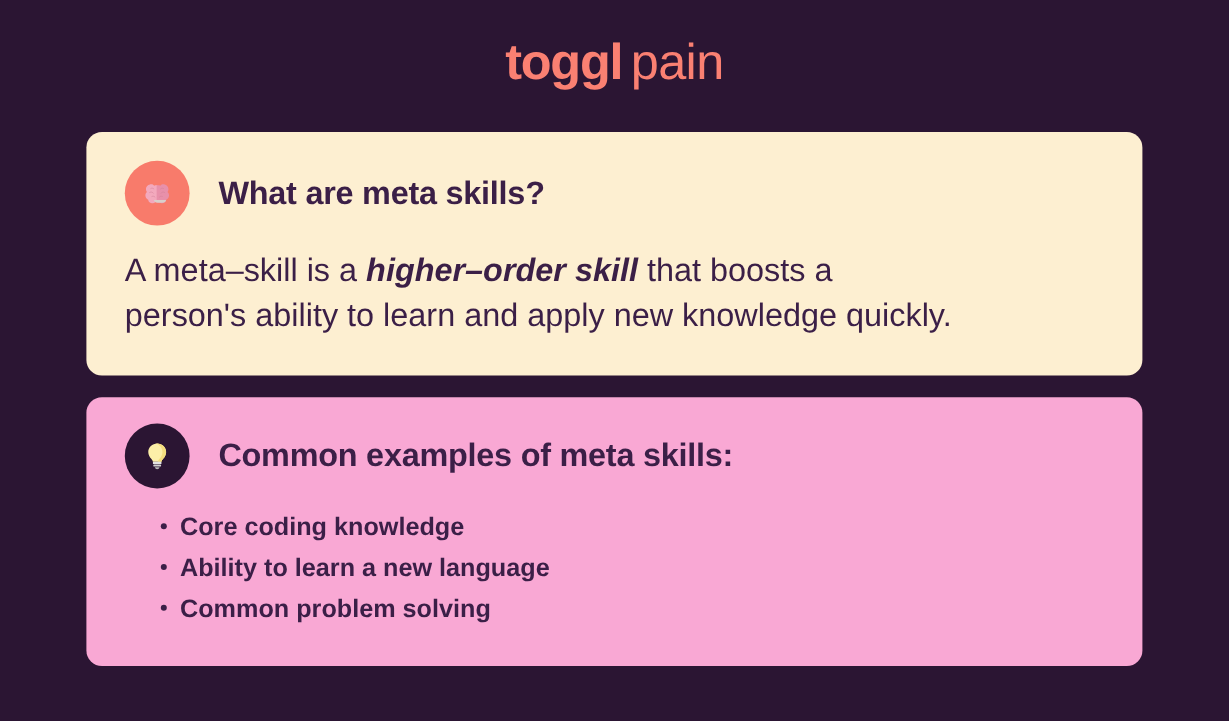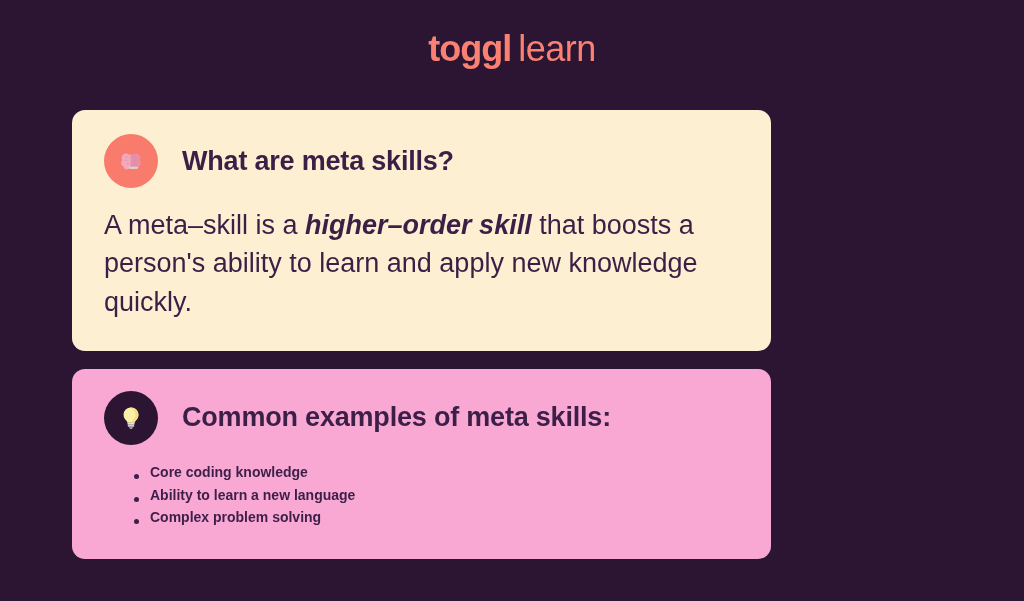--- a/index.html
+++ b/index.html
@@ -17,21 +17,21 @@
 
   
   .brand {
     width: 100%;
     text-align: center;
     padding-top: 28px;
     box-sizing: border-box;
     user-select: none;
   }
   .brand-word {
-    font-size: 36px;
+    font-size: 42px;
     letter-spacing: -0.5px;
     vertical-align: middle;
   }
   .brand-toggl {
     color: #FA8072;
     font-weight: 700;
     letter-spacing: -1px;
   }
   .brand-hire {
     color: #FA8072;
@@ -42,21 +42,21 @@
   
   .cards {
     position: absolute;
     left: 72px;
     top: 110px;
     width: 880px;
   }
   .card {
     border-radius: 13px;
     box-sizing: border-box;
-    width: 699px;
+    width: 880px;
   }
   .card-cream {
     background: #FDEFD1;
     padding: 24px 30px 30px 32px;
   }
   .card-pink {
     background: #f9a8d4;
     margin-top: 18px;
     padding: 22px 30px 30px 32px;
   }
@@ -102,21 +102,21 @@
     font-weight: 700;
   }
 
   .skills-list {
     margin: 16px 0 0 0;
     padding: 0 0 0 30px;
     list-style: none;
   }
   .skills-list li {
     position: relative;
-    font-size: 14px;
+    font-size: 21px;
     line-height: 1.62;
     color: #3B1F47;
     font-weight: 600;
     padding-left: 16px;
   }
   .skills-list li::before {
     content: "";
     position: absolute;
     left: 0;
     top: 13px;
@@ -126,21 +126,21 @@
     background: #3B1F47;
   }
 
   
   .glyph { display: block; }
 </style>
 </head>
 <body>
 
 <div class="brand">
-  <span class="brand-word brand-toggl">toggl</span><span class="brand-word brand-hire">learn</span>
+  <span class="brand-word brand-toggl">toggl</span><span class="brand-word brand-hire">pain</span>
 </div>
 
 <div class="cards">
 
   <div class="card card-cream">
     <div class="card-head">
       <div class="icon-badge salmon">
         <svg class="glyph" width="30" height="30" viewBox="0 0 64 64" aria-hidden="true">
           <path d="M22 16c-6 0-10 4-10 9 0 2 .6 3.6 1.7 5-1.8 1.6-2.7 3.6-2.7 6 0 3.4 2 6.3 5 7.6.3 3.6 3.4 6.4 7.2 6.4 2 0 3.8-.8 5.1-2 .6.2 1.2.3 1.8.3 1 0 2-.2 2.9-.6V18.8c-1-.5-2-.8-3.2-.8-1.1 0-2.2.3-3.1.8C25.6 17 23.9 16 22 16z" fill="#F3A9BD"></path>
           <path d="M42 16c6 0 10 4 10 9 0 2-.6 3.6-1.7 5 1.8 1.6 2.7 3.6 2.7 6 0 3.4-2 6.3-5 7.6-.3 3.6-3.4 6.4-7.2 6.4-2 0-3.8-.8-5.1-2-.6.2-1.2.3-1.8.3-1 0-2-.2-2.9-.6V18.8c1-.5 2-.8 3.2-.8 1.1 0 2.2.3 3.1.8C38.4 17 40.1 16 42 16z" fill="#E890AA"></path>
@@ -169,17 +169,17 @@
           <rect x="23.8" y="43" width="16.4" height="4.2" rx="1.6" fill="#E3E3E3"></rect>
           <rect x="24.6" y="48.2" width="14.8" height="4" rx="1.6" fill="#CFCFCF"></rect>
           <path d="M27.5 53.4h9c-.6 2.2-2.3 3.6-4.5 3.6s-3.9-1.4-4.5-3.6z" fill="#B8B8B8"></path>
         </svg>
       </div>
       <h2 class="card-title">Common examples of meta skills:</h2>
     </div>
     <ul class="skills-list">
       <li>Core coding knowledge</li>
       <li>Ability to learn a new language</li>
-      <li>Complex problem solving</li>
+      <li>Common problem solving</li>
     </ul>
   </div>
 
 </div>
 
 </body></html>

